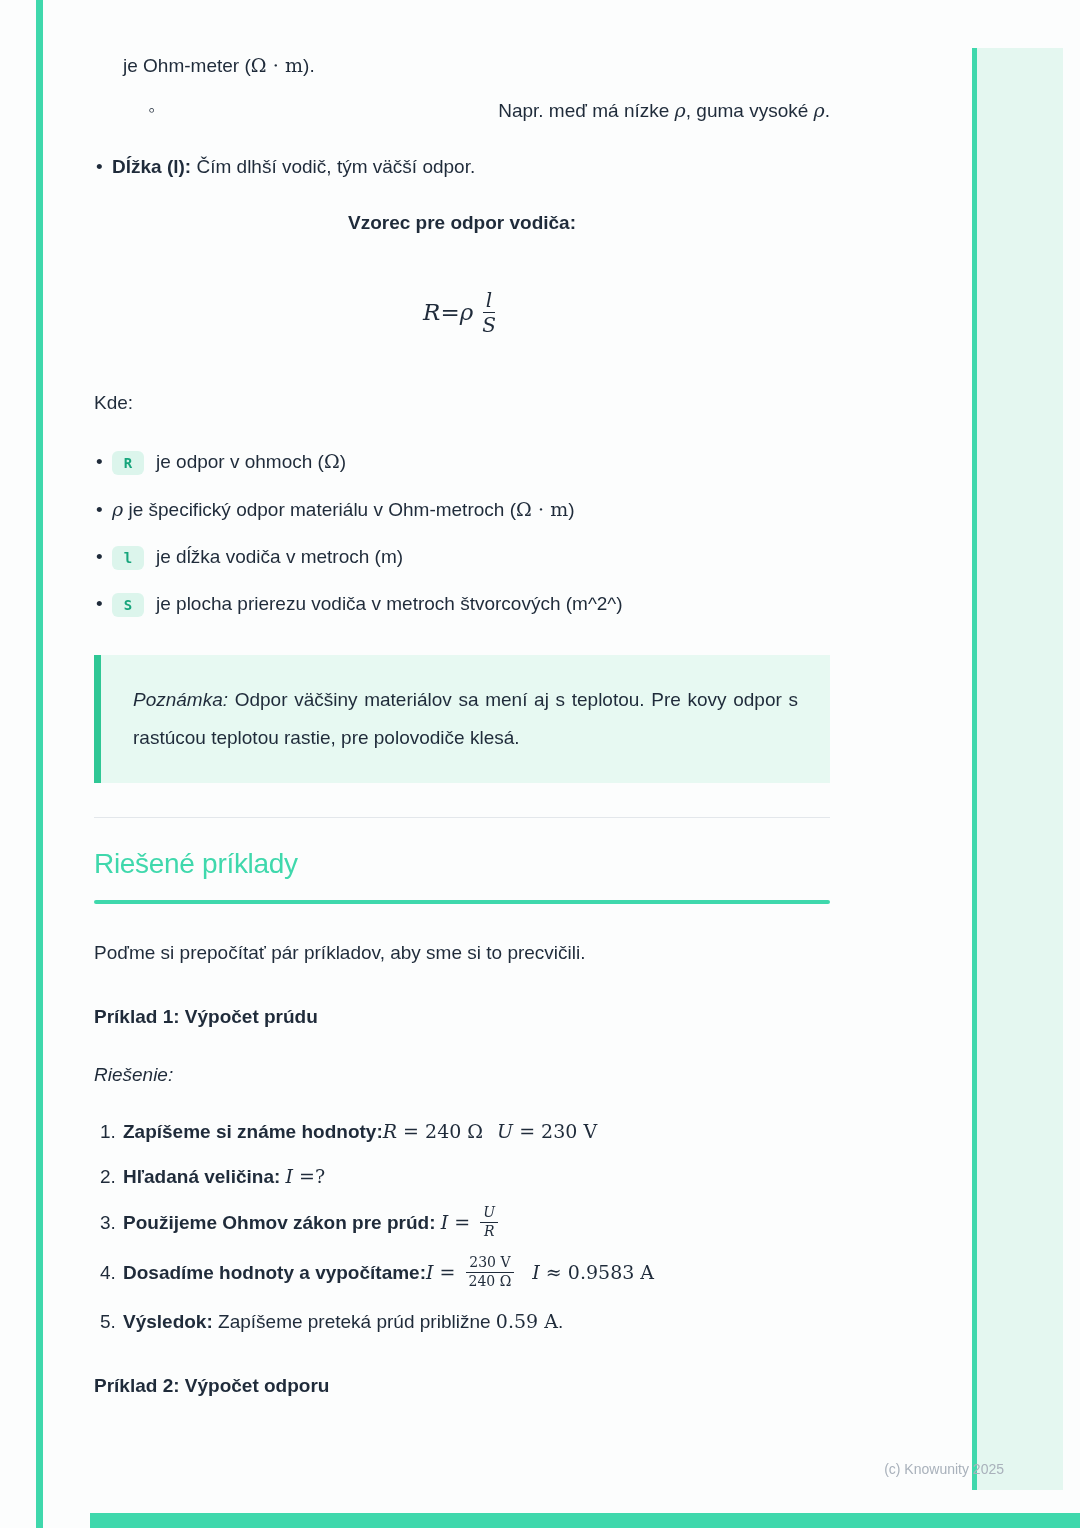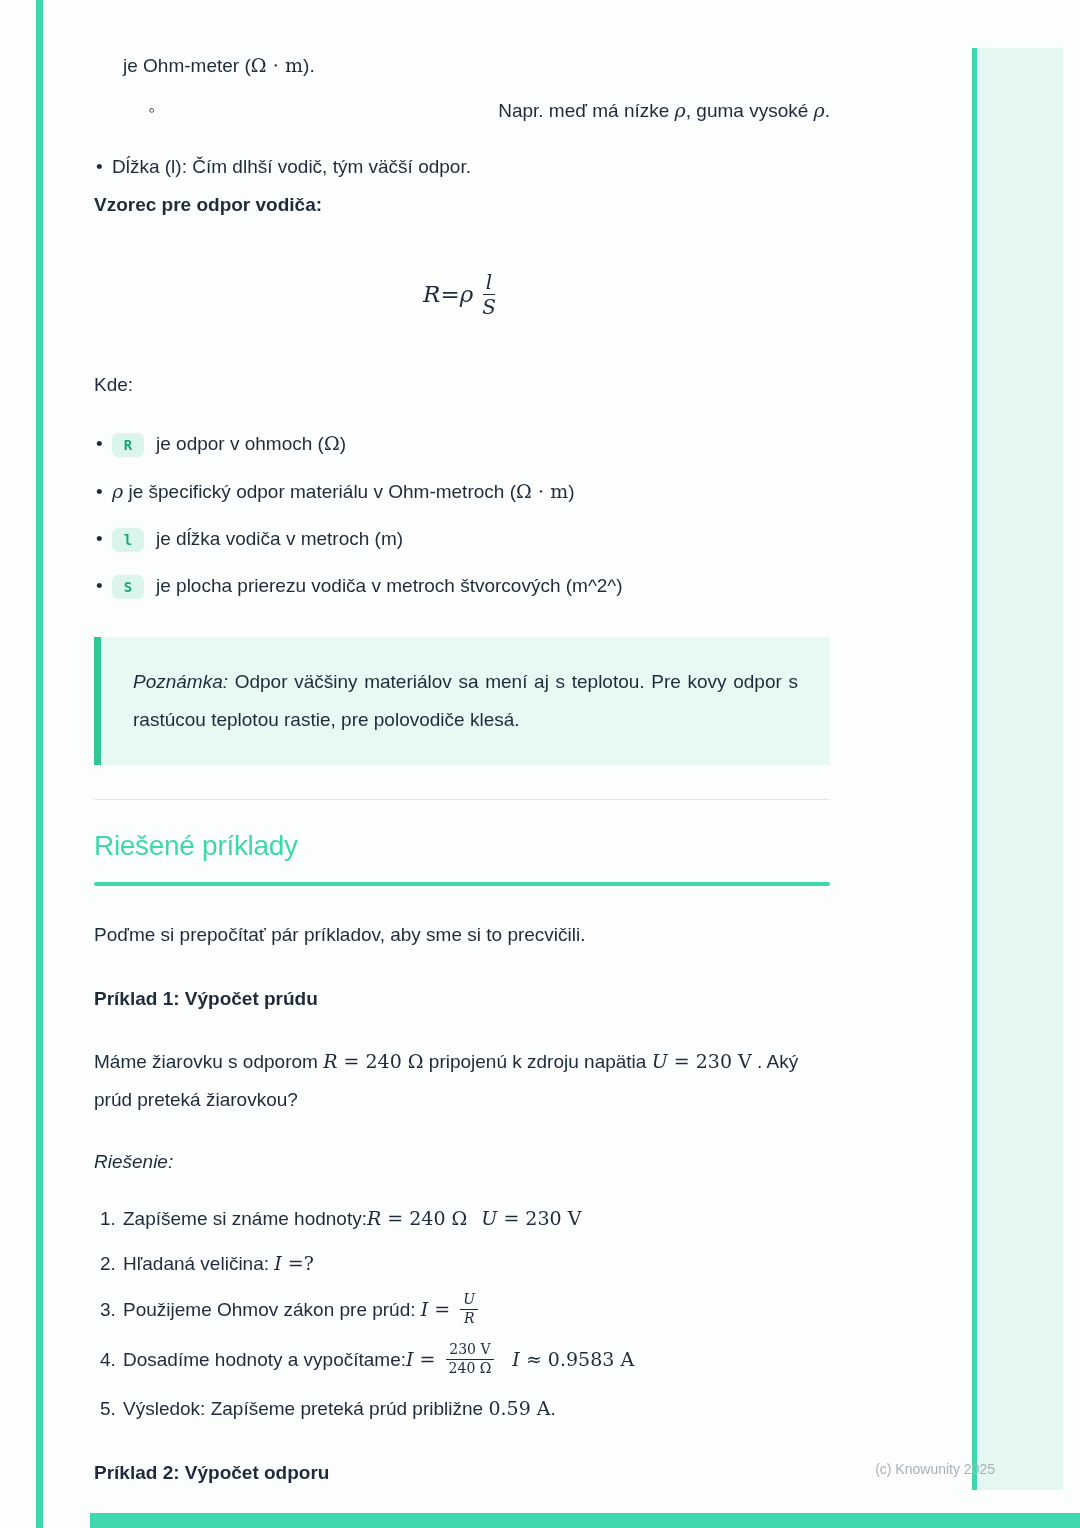--- a/index.html
+++ b/index.html
@@ -22,39 +22,39 @@
   }
   
   .left-bar{position:absolute;left:36px;top:0;width:7px;height:1528px;background:var(--accent);z-index:2;}
   .bottom-bar{position:absolute;left:90px;right:0;bottom:0;height:15px;background:var(--accent);z-index:2;}
   .right-line{position:absolute;right:103px;top:48px;height:1442px;width:5px;background:var(--accent);z-index:1;}
   .right-panel{position:absolute;right:17px;top:48px;height:1442px;width:86px;background:var(--panel);z-index:0;}
 
   .content{position:absolute;left:94px;top:0;width:736px;z-index:3;line-height:30px;}
 
   p{margin:0;}
-  b{font-weight:400;}
+  b{font-weight:700;}
   .it{font-style:italic;}
 
   .mv{font-family:"DejaVu Serif",serif;font-style:italic;}
   .mr{font-family:"DejaVu Serif",serif;}
   .gap{margin-left:14px;}
 
   .cont-line{margin:50px 0 0 29px;}
 
   .bullet{display:flex;margin-top:13px;}
   .bullet .bmark{width:18px;flex:0 0 18px;padding-left:2px;color:var(--text);}
   .bullet .bmark::before{content:"•";}
   .bullet.sub{padding-left:40px;margin-top:14px;text-align:right;}
   .bullet.sub .bmark{width:21px;flex:0 0 21px;}
   .bullet.sub .bmark::before{content:"◦";}
   .bullet.mt-lg{margin-top:26px;}
   .btext{flex:1;}
 
-  .formula-label{margin-top:8px;font-weight:700;}
+  .formula-label{margin-top:26px;font-weight:700;text-align:center;}
 
   .formula-wrap{margin-top:30px;height:88px;display:flex;align-items:center;justify-content:center;font-size:23px;}
   .frac{display:inline-flex;flex-direction:column;align-items:center;vertical-align:middle;line-height:1.2;margin:0 2px;}
   .frac .ftop{border-bottom:1.4px solid var(--text);padding:0 3px;}
   .frac .fbot{padding:0 3px;}
   .formula-wrap .frac{font-size:20px;margin-left:6px;}
   .frac.small{font-size:14px;line-height:1.25;vertical-align:middle;margin:0 4px;transform:translateY(-2px);}
   .frac.small .ftop{border-bottom:1px solid var(--text);}
 
   .kde{margin-top:32px;}
@@ -82,21 +82,21 @@
   .intro{margin-top:34px;}
   .ex-title{margin-top:34px;font-weight:700;}
   .ex-body{margin-top:28px;line-height:38px;}
   .solution-label{margin-top:28px;font-style:italic;}
 
   .steps{margin-top:26px;}
   .step{display:flex;margin-top:14px;align-items:baseline;}
   .step .snum{width:29px;flex:0 0 29px;padding-left:6px;}
   .step .stext{flex:1;}
 
-  .footer-credit{position:absolute;top:1461px;right:85px;z-index:4;color:var(--muted);font-size:14px;}
+  .footer-credit{position:absolute;top:1461px;right:76px;z-index:4;color:var(--muted);font-size:14px;}
 </style>
 </head>
 <body>
 
 <div class="left-bar"></div>
 <div class="right-panel"></div>
 <div class="right-line"></div>
 <div class="bottom-bar"></div>
 
 <div class="content">
@@ -151,21 +151,20 @@
 
   <div class="divider"></div>
 
   <h1>Riešené príklady</h1>
   <div class="heading-rule"></div>
 
   <p class="intro">Poďme si prepočítať pár príkladov, aby sme si to precvičili.</p>
 
   <p class="ex-title">Príklad 1: Výpočet prúdu</p>
 
-  <p class="ex-body"><span>Máme žiarovku s odporom </span><span class="mv">R</span><span class="mr"> = 240 Ω</span><span> pripojenú k zdroju napätia </span><span class="mv">U</span><span class="mr"> = 230 V</span><span> . Aký prúd preteká žiarovkou?</span></p>
 
   <p class="solution-label">Riešenie:</p>
 
   <div class="steps">
 
     <div class="step">
       <span class="snum">1.</span>
       <p class="stext"><b>Zapíšeme si známe hodnoty:</b><span class="mv">R</span><span class="mr"> = 240 Ω</span><span class="mv gap">U</span><span class="mr"> = 230 V</span></p>
     </div>
 

